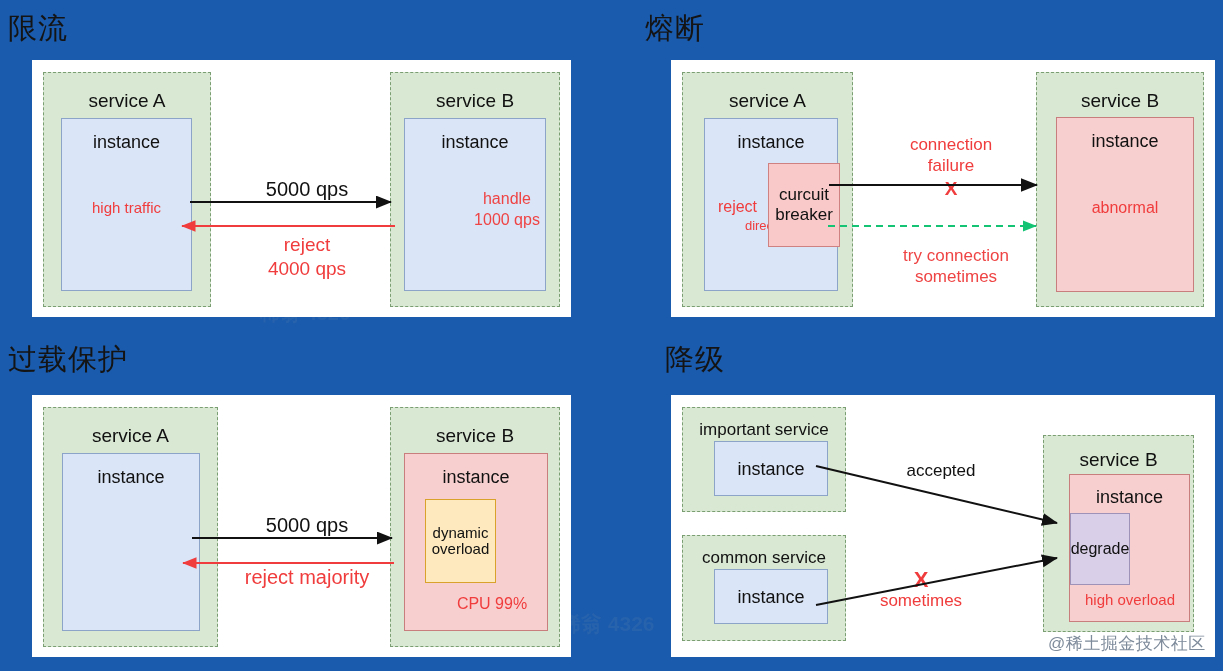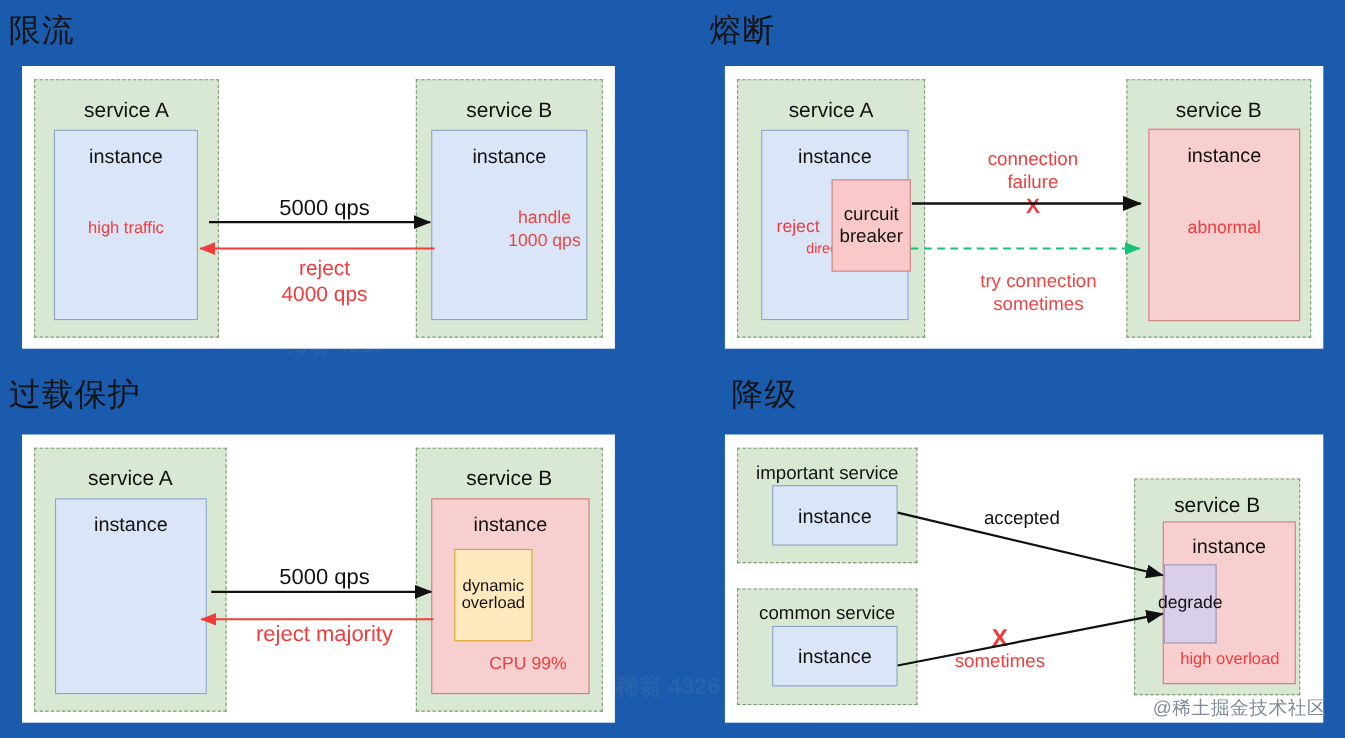--- a/index.html
+++ b/index.html
@@ -26,20 +26,21 @@
     font-size: 29px;
     font-weight: 400;
     letter-spacing: 1px;
     line-height: 1;
     white-space: nowrap;
   }
   .panel {
     position: absolute;
     background: #ffffff;
     overflow: hidden;
+    margin-left: 12px;
   }
   
   .svc {
     position: absolute;
     background: #d9e8d3;
     border: 1.5px dashed #7a9e72;
     box-sizing: border-box;
   }
   .svc-label {
     position: absolute;
@@ -257,21 +258,21 @@
     <div class="inst-blue" style="left:43px; top:174px; width:114px; height:55px;">
       <div class="inst-label" style="top:18px;">instance</div>
     </div>
 
     <div class="svc" style="left:372px; top:40px; width:151px; height:197px;">
       <div class="svc-label" style="top:14px;">service B</div>
     </div>
     <div class="inst-red" style="left:398px; top:79px; width:121px; height:148px;">
       <div class="inst-label" style="top:13px;">instance</div>
     </div>
-    <div class="box-purple" style="left:399px; top:118px; width:48px; height:72px; font-size:16px;">
+    <div class="box-purple" style="left:399px; top:118px; width:60px; height:72px; font-size:16px;">
       <span>degrade</span>
     </div>
     <div class="txt t-red" style="left:399px; top:196px; width:120px; font-size:15px;">high overload</div>
 
     <div class="txt t-black" style="left:200px; top:66px; width:140px; font-size:17px;">accepted</div>
     <div class="txt t-red" style="left:230px; top:172px; width:40px; font-size:22px; font-weight:600;">X</div>
     <div class="txt t-red" style="left:200px; top:196px; width:100px; font-size:17px;">sometimes</div>
   </div>
 
   <svg class="ov" viewBox="0 0 1223 671">

